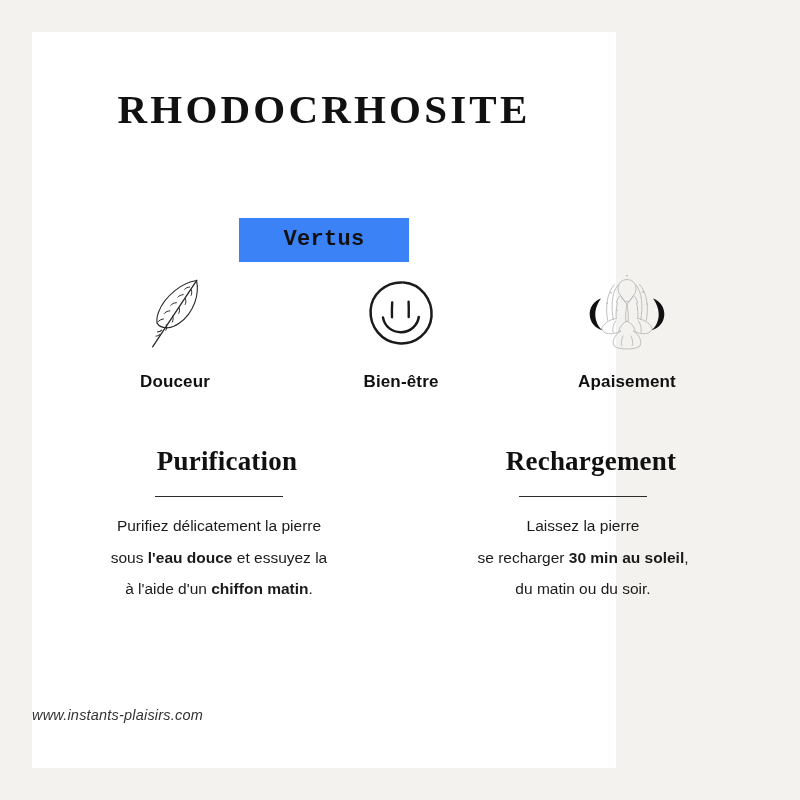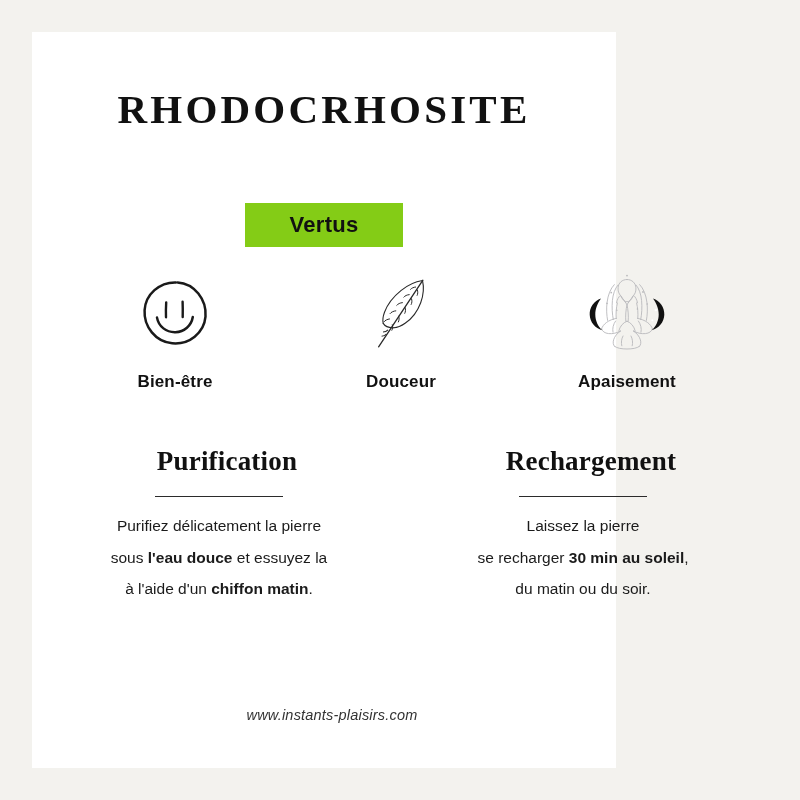--- a/index.html
+++ b/index.html
@@ -43,28 +43,29 @@
   
   .vertus-wrap {
     position: absolute;
     left: 0;
     top: 171px;
     width: 100%;
     text-align: center;
   }
   .vertus-chip {
     display: inline-block;
-    background: #84cc16;
+    background: #3b82f6;
     padding: 10px 44px 11px 44px;
-    font-family: Liberation Sans, sans-serif;
+    font-family: Liberation Mono, monospace;
     font-weight: bold;
     font-size: 22px;
     color: #111111;
     line-height: 1.05;
     letter-spacing: 0.3px;
+    margin-top: 15px;
   }
 
   
   .virtues {
     position: absolute;
     left: 38px;
     top: 238px;
     width: 662px;
     display: flex;
     justify-content: space-between;
@@ -133,55 +134,41 @@
     white-space: pre-line;
   }
   .care-body b { font-weight: bold; }
 
   
   .footer {
     position: absolute;
     left: 0;
     top: 675px;
     width: 100%;
-    text-align: center;
     font-family: "Liberation Sans", sans-serif;
     font-style: italic;
     font-size: 14.5px;
     color: #333333;
     letter-spacing: 0.2px;
-    margin-left: 8px;
   }
 
   svg { display: block; }
 </style>
 </head>
 <body>
 
 <div class="card">
 
   <div class="title">RHODOCRHOSITE</div>
 
   <div class="vertus-wrap">
     <span class="vertus-chip">Vertus</span>
   </div>
 
   <div class="virtues">
-
-    <div class="virtue">
-      <div class="virtue-icon">
-        <svg width="72" height="72" viewBox="0 0 72 72">
-          <path d="M36.8 5.4C20.5 5.0 6.6 17.3 5.6 33.2c-1.0 16.6 11.1 31.6 27.6 33.1 16.9 1.6 31.9-10.4 33.3-26.6C67.9 22.6 55.3 6.4 38.6 5.4" fill="none" stroke="#1a1a1a" stroke-width="2.5" stroke-linecap="round"></path>
-          <path d="M27.2 25.4c-0.3 5.0-0.4 9.9-0.2 14.9" fill="none" stroke="#1a1a1a" stroke-width="2.4" stroke-linecap="round"></path>
-          <path d="M43.6 24.8c0.2 5.1 0.2 10.1 0.1 15.2" fill="none" stroke="#1a1a1a" stroke-width="2.4" stroke-linecap="round"></path>
-          <path d="M18.0 40.6c1.6 9.0 9.4 14.9 18.4 14.6 8.9-0.3 16.0-6.6 17.4-15.2" fill="none" stroke="#1a1a1a" stroke-width="2.5" stroke-linecap="round"></path>
-        </svg>
-      </div>
-      <div class="virtue-label">Bien-être</div>
-    </div>
 
     <div class="virtue">
       <div class="virtue-icon">
         <svg width="74" height="80" viewBox="0 0 74 80">
           <path d="M58.5 7.5c-6.5 1.0-14.6 4.4-21.6 10.1-8.0 6.5-13.9 14.8-16.4 21.6-1.6 4.3-2.0 8.3-1.3 11.2" fill="none" stroke="#2a2a2a" stroke-width="1.1" stroke-linecap="round"></path>
           <path d="M58.5 7.5c1.5 6.4 1.0 14.6-1.8 22.2-3.2 8.6-8.9 16.0-15.6 20.6-4.0 2.8-8.0 4.3-11.3 4.4" fill="none" stroke="#2a2a2a" stroke-width="1.1" stroke-linecap="round"></path>
           <path d="M19.2 50.4c1.6 2.6 5.0 4.6 10.6 4.3" fill="none" stroke="#2a2a2a" stroke-width="1.1" stroke-linecap="round"></path>
           <path d="M58.9 7.2 14.6 73.8" fill="none" stroke="#2a2a2a" stroke-width="1.3" stroke-linecap="round"></path>
           <path d="M52.0 14.0c-2.4 0.2-4.4 1.1-5.7 2.6" fill="none" stroke="#2a2a2a" stroke-width="1"></path>
           <path d="M45.6 21.6c-2.6 0.2-4.7 1.2-6.0 2.8" fill="none" stroke="#2a2a2a" stroke-width="1"></path>
@@ -191,20 +178,32 @@
           <path d="M53.2 16.5c0.8 2.2 0.7 4.4-0.2 6.2" fill="none" stroke="#2a2a2a" stroke-width="1"></path>
           <path d="M47.4 25.4c0.8 2.3 0.6 4.6-0.4 6.4" fill="none" stroke="#2a2a2a" stroke-width="1"></path>
           <path d="M41.0 34.2c0.8 2.3 0.6 4.6-0.4 6.5" fill="none" stroke="#2a2a2a" stroke-width="1"></path>
           <path d="M34.6 42.8c0.8 2.3 0.6 4.6-0.4 6.5" fill="none" stroke="#2a2a2a" stroke-width="1"></path>
           <path d="M28.2 51.4c0.7 2.2 0.5 4.4-0.5 6.2" fill="none" stroke="#2a2a2a" stroke-width="1"></path>
           <path d="M24.0 56.8c-1.2 1.4-3.0 2.2-5.0 2.2" fill="none" stroke="#2a2a2a" stroke-width="1.1"></path>
           <path d="M22.4 61.0c-1.2 1.4-2.9 2.2-4.8 2.3" fill="none" stroke="#2a2a2a" stroke-width="1.1"></path>
         </svg>
       </div>
       <div class="virtue-label">Douceur</div>
+    </div>
+
+    <div class="virtue">
+      <div class="virtue-icon">
+        <svg width="72" height="72" viewBox="0 0 72 72">
+          <path d="M36.8 5.4C20.5 5.0 6.6 17.3 5.6 33.2c-1.0 16.6 11.1 31.6 27.6 33.1 16.9 1.6 31.9-10.4 33.3-26.6C67.9 22.6 55.3 6.4 38.6 5.4" fill="none" stroke="#1a1a1a" stroke-width="2.5" stroke-linecap="round"></path>
+          <path d="M27.2 25.4c-0.3 5.0-0.4 9.9-0.2 14.9" fill="none" stroke="#1a1a1a" stroke-width="2.4" stroke-linecap="round"></path>
+          <path d="M43.6 24.8c0.2 5.1 0.2 10.1 0.1 15.2" fill="none" stroke="#1a1a1a" stroke-width="2.4" stroke-linecap="round"></path>
+          <path d="M18.0 40.6c1.6 9.0 9.4 14.9 18.4 14.6 8.9-0.3 16.0-6.6 17.4-15.2" fill="none" stroke="#1a1a1a" stroke-width="2.5" stroke-linecap="round"></path>
+        </svg>
+      </div>
+      <div class="virtue-label">Bien-être</div>
     </div>
 
     <div class="virtue">
       <div class="virtue-icon">
         <svg width="92" height="86" viewBox="0 0 92 86">
           <g stroke="#b9b9bc" stroke-width="0.9" fill="none" stroke-linecap="round" stroke-linejoin="round">
             <path d="M46 9.5c-5.0 0-8.6 3.4-8.9 8.3-0.2 3.2 0.6 5.8 2.3 7.6"></path>
             <path d="M46 9.5c5.0 0 8.6 3.4 8.9 8.3 0.2 3.2-0.6 5.8-2.3 7.6"></path>
             <path d="M37.0 15.0c-3.2 3.6-5.0 9.3-5.6 15.6-0.6 6.6-0.2 13.4 0.9 19.0"></path>
             <path d="M33.3 14.6c-3.9 4.0-6.3 10.6-7.2 17.6-0.8 6.5-0.5 13.0 0.5 18.2"></path>

